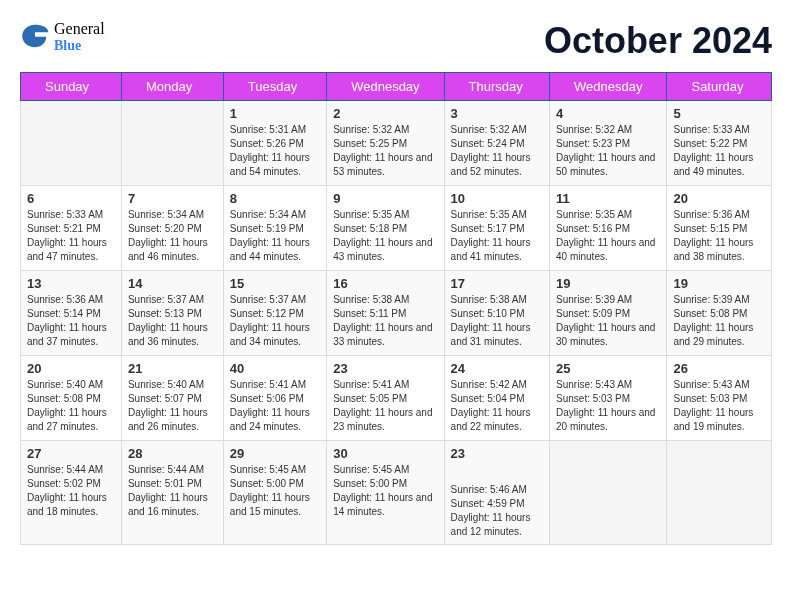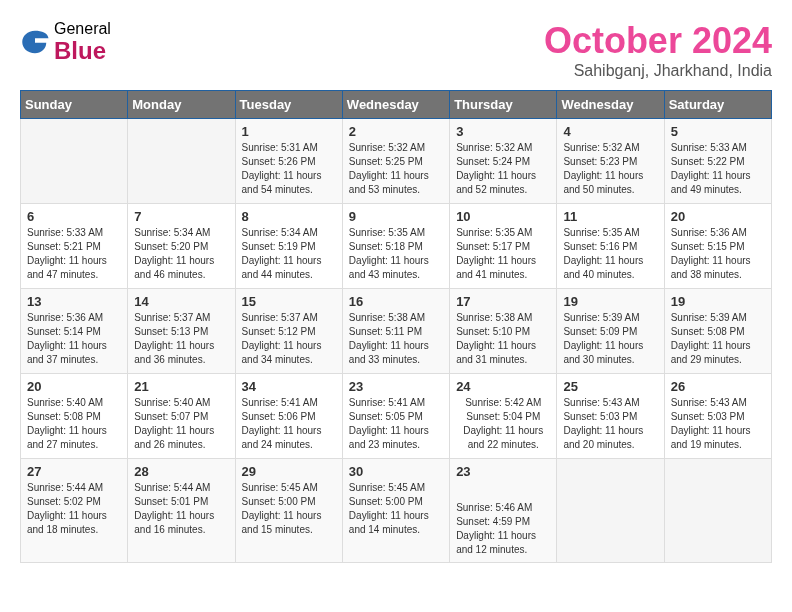--- a/index.html
+++ b/index.html
@@ -18,53 +18,54 @@
     }
     .logo {
       display: flex;
       align-items: center;
       gap: 4px;
     }
     .logo-text {
       display: flex;
       flex-direction: column;
       line-height: 1.1;
+      font-family: Liberation Serif, serif;
     }
     .logo-blue {
-      font-size: 24px;
+      font-size: 14px;
       font-weight: bold;
-      color: #be185d;
+      color: #3b82f6;
     }
     .logo-icon {
       width: 30px;
       height: 30px;
     }
     .title-block {
       text-align: right;
     }
     .month-title {
       font-size: 36px;
       font-weight: bold;
-      color: #ec4899;
+      color: #0f172a;
     }
     .location {
       font-size: 16px;
       color: #555;
     }
     .calendar {
       width: 100%;
       border-collapse: collapse;
       border: 1px solid #ccc;
     }
     .calendar th {
-      background-color: #737373;
+      background-color: #d946ef;
       color: #fff;
       font-size: 13px;
-      font-weight: bold;
-      padding: 6px 4px;
+      font-weight: normal;
+      padding: 6px 24px;
       text-align: left;
       border: 1px solid #2060a0;
     }
     .calendar td {
       vertical-align: top;
       border: 1px solid #ddd;
       padding: 5px 6px;
       min-height: 85px;
       height: 85px;
       width: calc(100% / 7);
@@ -102,21 +103,20 @@
     <svg class="logo-icon" viewBox="0 0 40 40">
       <path d="M20 5 C10 5 3 12 3 20 C3 28 10 35 20 35 C28 35 35 29 35 21 L20 21 L20 15 L38 15 C37 8 29 5 20 5Z" fill="#2a6db5"></path>
     </svg>
     <div class="logo-text">
       <span>General</span>
       <span class="logo-blue">Blue</span>
     </div>
   </div>
   <div class="title-block">
     <div class="month-title">October 2024</div>
-    <div class="location">Sahibganj, Jharkhand, India</div>
   </div>
 </div>
 
 <table class="calendar">
   <thead>
     <tr>
       <th>Sunday</th>
       <th>Monday</th>
       <th>Tuesday</th>
       <th>Wednesday</th>
@@ -255,34 +255,34 @@
 Sunset: 5:08 PM
 Daylight: 11 hours and 27 minutes.</div>
         </td>
         <td>
           <span class="day-number">21</span>
           <div class="day-info" style="white-space: pre-line;">Sunrise: 5:40 AM
 Sunset: 5:07 PM
 Daylight: 11 hours and 26 minutes.</div>
         </td>
         <td>
-          <span class="day-number">34</span>
+          <span class="day-number">40</span>
           <div class="day-info" style="white-space: pre-line;">Sunrise: 5:41 AM
 Sunset: 5:06 PM
 Daylight: 11 hours and 24 minutes.</div>
         </td>
         <td>
           <span class="day-number">23</span>
           <div class="day-info" style="white-space: pre-line;">Sunrise: 5:41 AM
 Sunset: 5:05 PM
 Daylight: 11 hours and 23 minutes.</div>
         </td>
         <td>
           <span class="day-number">24</span>
-          <div class="day-info" style="white-space: pre-line; text-align: center;">Sunrise: 5:42 AM
+          <div class="day-info" style="white-space: pre-line;">Sunrise: 5:42 AM
 Sunset: 5:04 PM
 Daylight: 11 hours and 22 minutes.</div>
         </td>
         <td>
           <span class="day-number">25</span>
           <div class="day-info" style="white-space: pre-line;">Sunrise: 5:43 AM
 Sunset: 5:03 PM
 Daylight: 11 hours and 20 minutes.</div>
         </td>
         <td>

